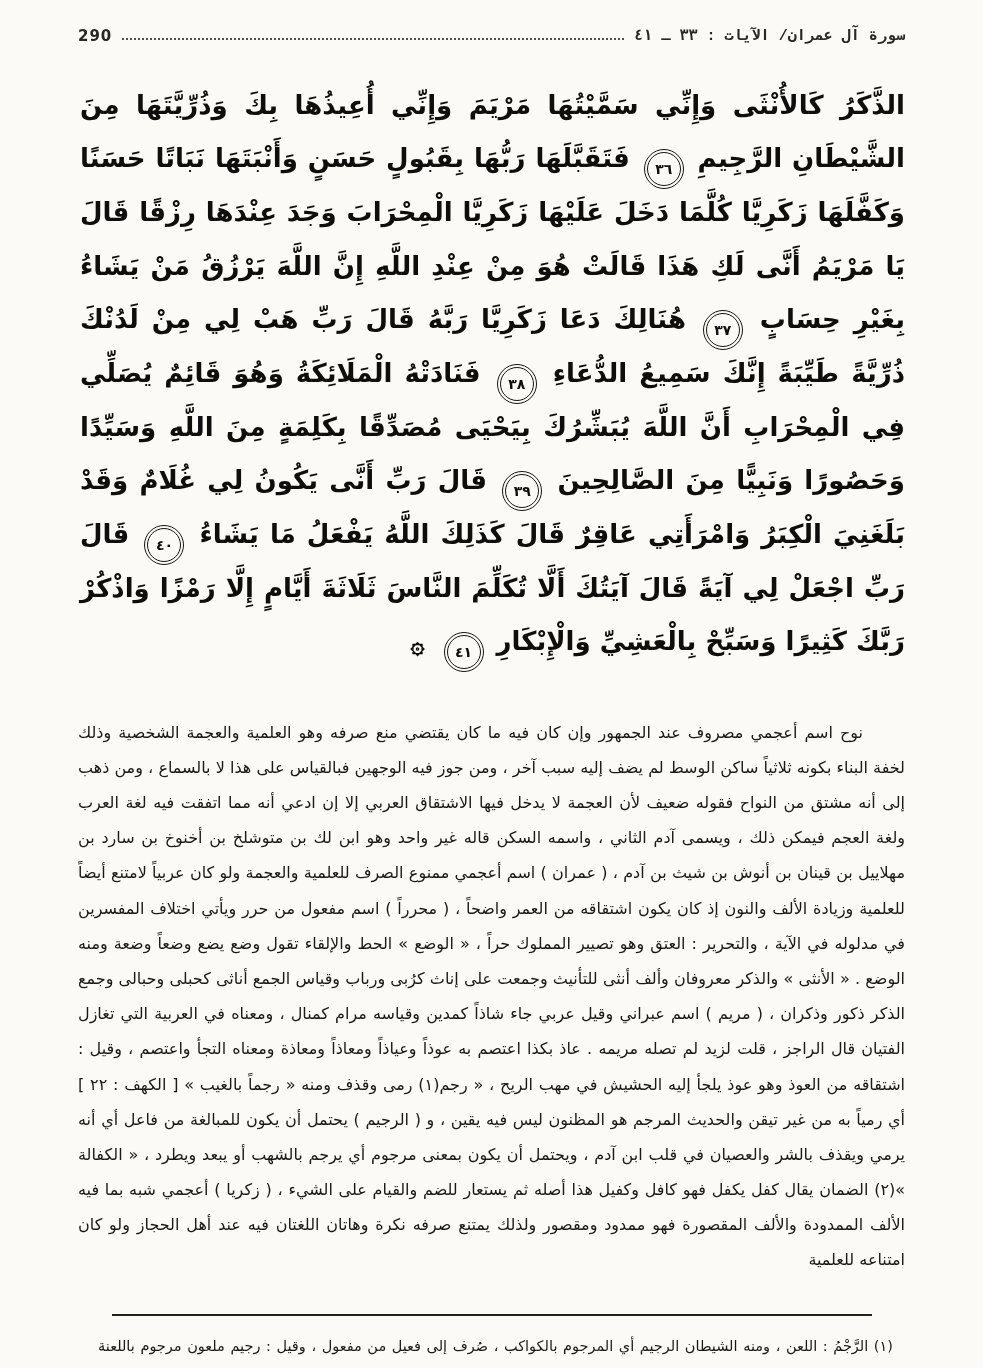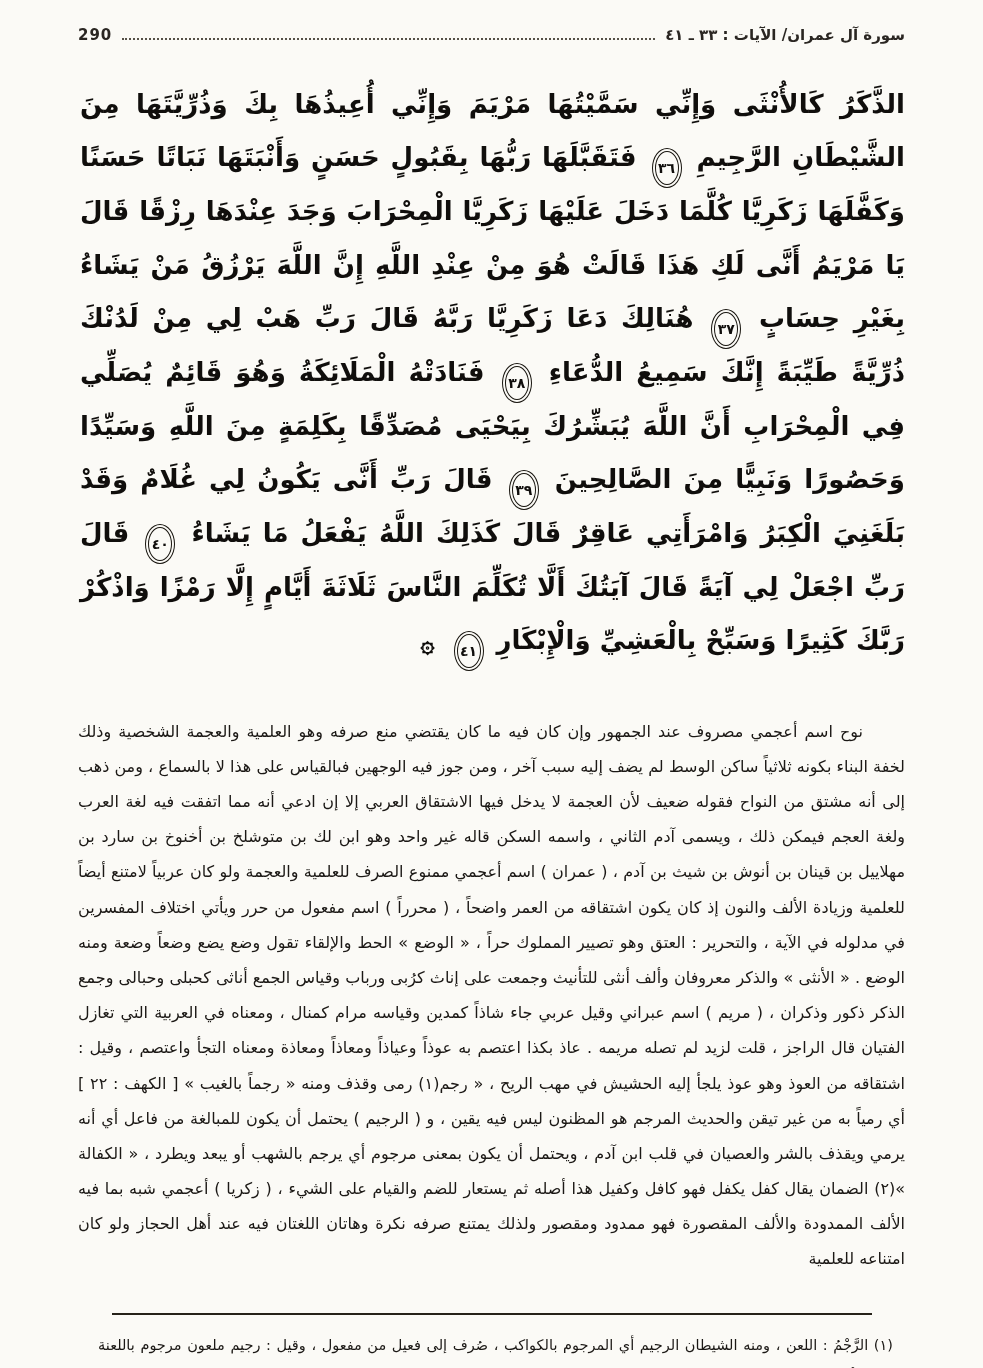--- a/index.html
+++ b/index.html
@@ -19,21 +19,21 @@
   }
 
   
   .header {
     display: flex;
     align-items: center;
     font-size: 15px;
     color: #2a2622;
     margin-bottom: 34px;
   }
-  .header .title { white-space: nowrap; font-weight: 600; }
+  .header .title { white-space: nowrap; font-weight: 600; font-family: Liberation Mono, monospace; }
   .header .leader {
     flex: 1;
     height: 0.62em;
     border-bottom: 2px dotted #555047;
     margin: 0 10px;
   }
   .header .pagenum { white-space: nowrap; font-weight: 600; letter-spacing: 1px; }
 
   
   .quran {
@@ -43,21 +43,21 @@
     text-align: justify;
     text-align-last: right;
     color: #100e0c;
     margin-bottom: 44px;
     padding-left: 2px;
   }
   .verse-num {
     display: inline-flex;
     align-items: center;
     justify-content: center;
-    width: 24px;
+    width: 34px;
     height: 34px;
     border: 1.5px solid #18150f;
     outline: 1px solid #18150f;
     outline-offset: 2.5px;
     border-radius: 50%;
     font-size: 14px;
     font-weight: 700;
     line-height: 1;
     vertical-align: -7px;
     margin: 0 7px;

